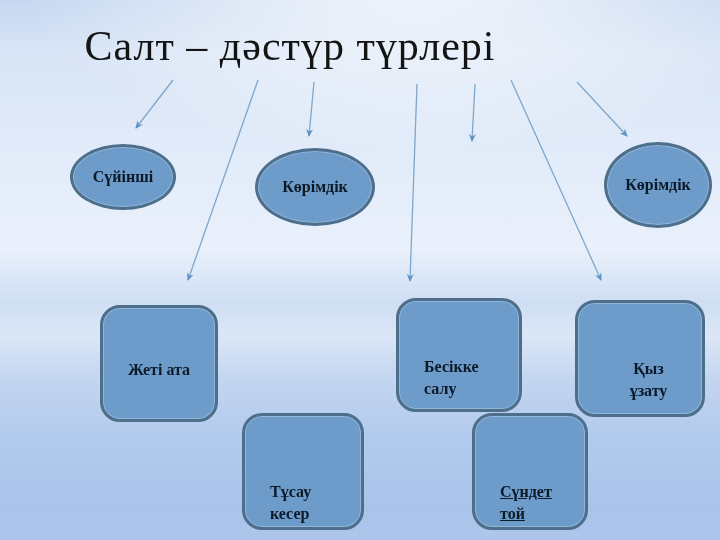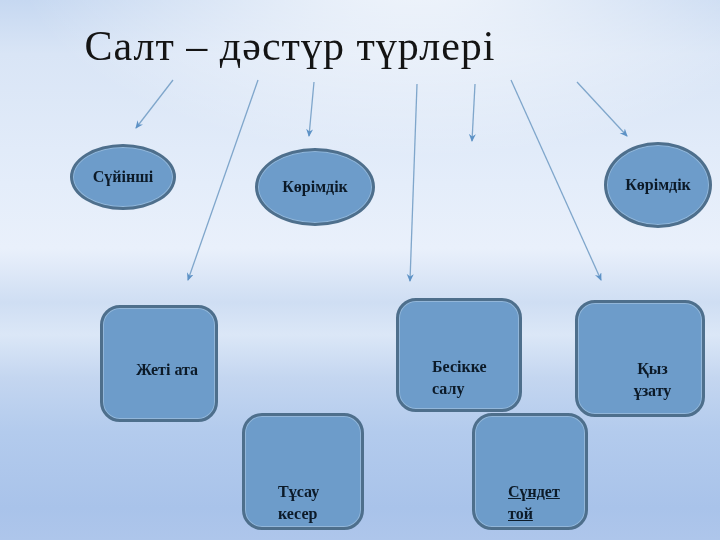--- a/index.html
+++ b/index.html
@@ -30,21 +30,21 @@
     color:var(--node-text,#0c1a28);
     font-weight:700; font-size:16px; line-height:1.42;
     white-space:pre-line;
     box-shadow:inset 0 0 0 1px rgba(190,215,235,0.45);
   }
   .ellipse{
     border-radius:50%;
     display:flex; align-items:center; justify-content:center;
     text-align:center;
   }
-  .rect{border-radius:20px; padding-left:33px; padding-right:8px;}
+  .rect{border-radius:20px; padding-left:25px; padding-right:8px;}
   .n-suyinshi   {left:70px;  top:144px; width:106px; height:66px;}
   .n-salemdeme  {left:255px; top:148px; width:120px; height:78px;}
   .n-korimdik   {left:417px; top:150px; width:115px; height:81px;}
   .n-bazarlyk   {left:604px; top:142px; width:108px; height:86px;}
   .n-zheti-ata  {left:100px; top:305px; width:118px; height:117px; padding-top:28px;}
   .n-besikke    {left:352px; top:298px; width:126px; height:114px; padding-top:32px;margin-left:44px;}
   .n-kyz-uzatu  {left:575px; top:300px; width:130px; height:117px; padding-top:32px;text-align:center;}
   .n-tusau-keser{left:229px; top:413px; width:122px; height:117px; padding-top:42px;margin-left:13px;}
   .n-sundet-toi {left:472px; top:413px; width:116px; height:117px; padding-top:42px;text-decoration:underline;}
 </style>

